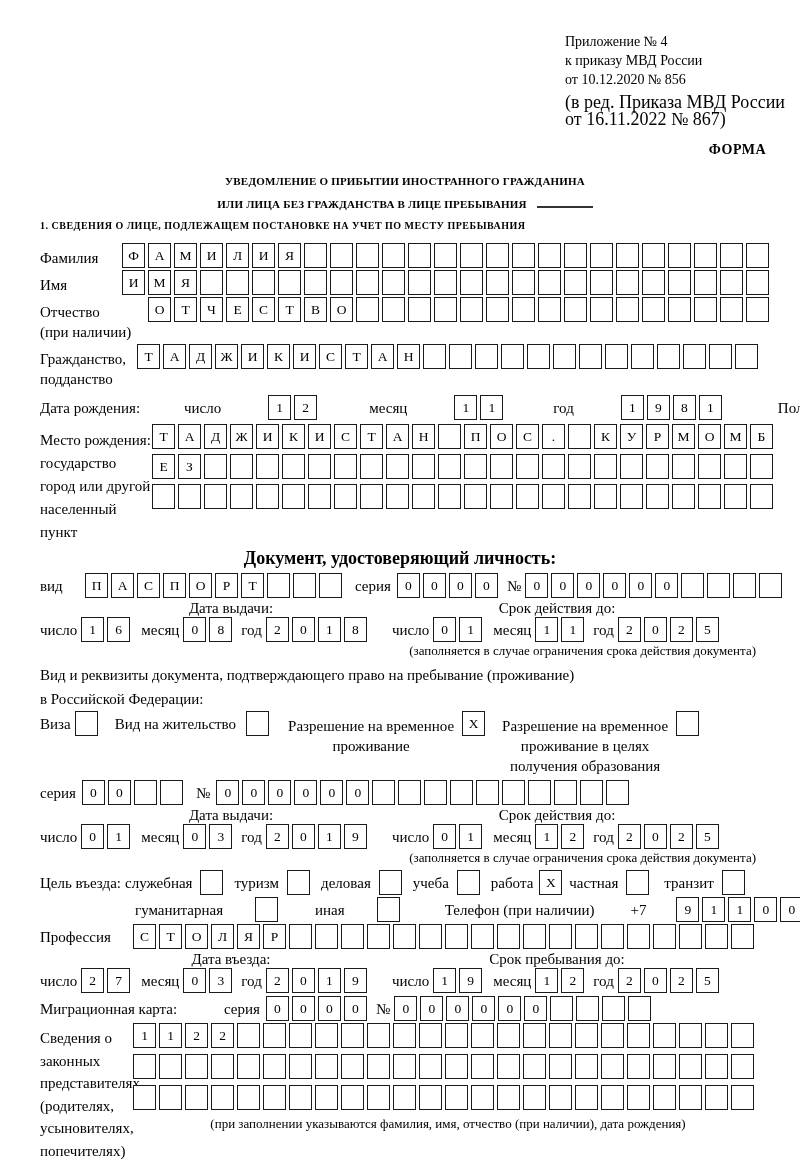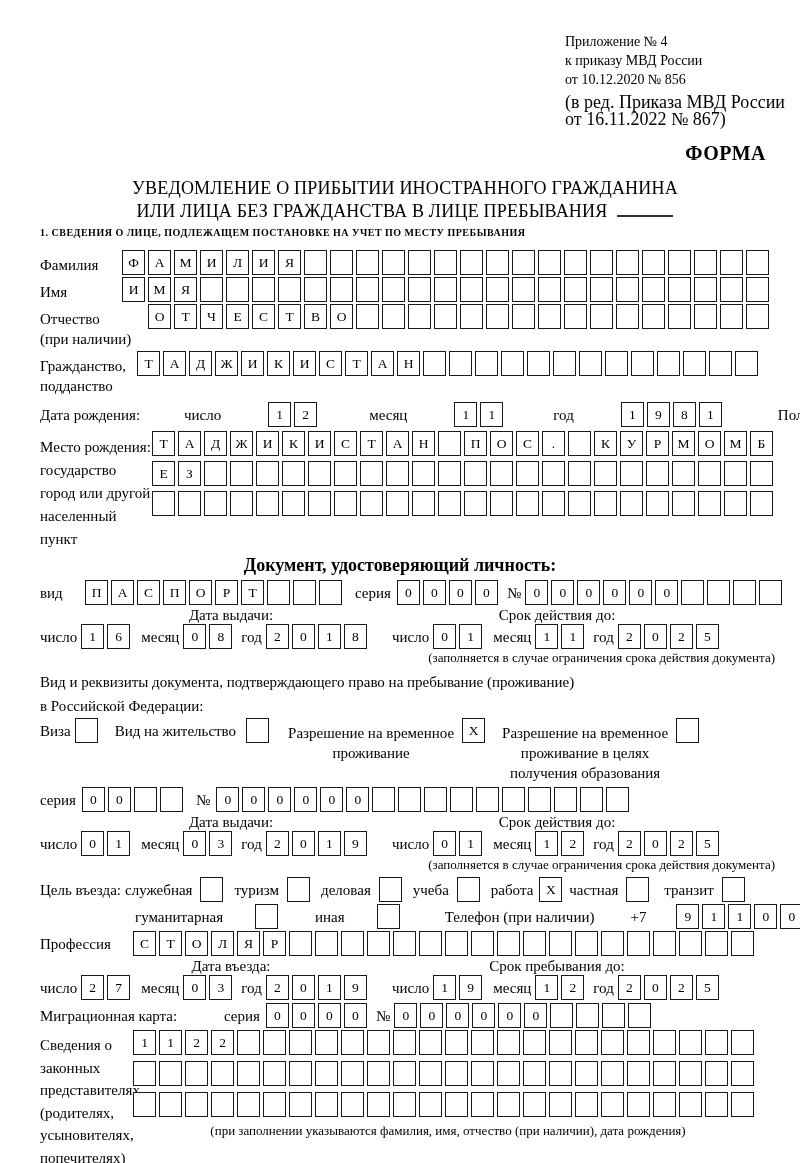--- a/index.html
+++ b/index.html
@@ -5,22 +5,22 @@
   * { margin:0; padding:0; box-sizing:border-box; }
   html,body { background:#fff; }
   body {
     width:800px; height:1163px; overflow:hidden;
     font-family:"Liberation Serif","DejaVu Serif",serif;
     color:#000; font-size:15px;
   }
   .page { padding:32px 0 0 40px; width:800px; }
   .appendix { margin-left:525px; line-height:19px; font-size:14px; }
   .appendix .edition { margin-top:5px; font-size:18px; line-height:17px; }
-  .forma { text-align:right; padding-right:34px; margin-top:14px; font-weight:bold; font-size:20px; letter-spacing:0.5px; }
-  .title { text-align:center; font-weight:normal; font-size:18px; margin:12px 30px 0 0; line-height:23px; letter-spacing:0.2px; }
+  .forma { text-align:right; padding-right:34px; margin-top:14px; font-weight:bold; font-size:14px; letter-spacing:0.5px; }
+  .title { text-align:center; font-weight:bold; font-size:11px; margin:12px 30px 0 0; line-height:23px; letter-spacing:0.2px; }
   .uline { display:inline-block; width:56px; border-bottom:2px solid #333; height:0.9em; margin-left:10px; }
   .sec-heading { margin-top:4px; margin-bottom:12px; font-weight:bold; font-size:10px; letter-spacing:0.5px; }
   .row { display:flex; align-items:flex-start; margin-bottom:2px; }
   .lbl { line-height:20px; padding-top:5px; flex-shrink:0; }
   .boxes { display:flex; flex-wrap:nowrap; flex-shrink:0; }
   .cbox {
     width:23px; height:25px; border:1.8px solid #1a1a1a; margin-right:3px;
     display:flex; align-items:center; justify-content:center;
     font-size:13.5px; background:#fff; flex-shrink:0;
   }
@@ -30,21 +30,21 @@
   .ml10{margin-left:10px} .ml12{margin-left:12px} .ml14{margin-left:14px}
   .ml16{margin-left:16px} .ml18{margin-left:18px} .ml24{margin-left:24px}
   .tlabel { padding-top:5px; flex-shrink:0; }
   .doc-heading { text-align:center; font-weight:bold; font-size:18px; margin:4px 40px 4px 0; }
   .dual-head { display:flex; margin-top:2px; }
   .dh1 { width:352px; text-align:center; padding-left:30px; }
   .dh2 { width:330px; text-align:center; }
   .date-cols { display:flex; align-items:flex-start; margin-bottom:1px; }
   .dcol { display:flex; align-items:flex-start; }
   .dcol-l { width:352px; }
-  .note { font-size:13px; text-align:right; padding-right:25px; margin-bottom:4px; }
+  .note { font-size:13px; text-align:right; padding-right:44px; margin-bottom:4px; }
   .intro { line-height:24px; }
   .opt-ml { display:flex; flex-direction:column; align-items:center; line-height:20px; padding-top:5px; text-align:center; }
   .options-row { margin-bottom:4px; }
   .reps { margin-top:2px; }
   .reps-label { width:93px; line-height:22.5px; padding-top:4px; flex-shrink:0; }
   .reps-rows .boxes { margin-bottom:6px; }
   .reps-note { font-size:13px; text-align:center; width:630px; margin-top:2px; }
 </style>
 </head>
 <body>

